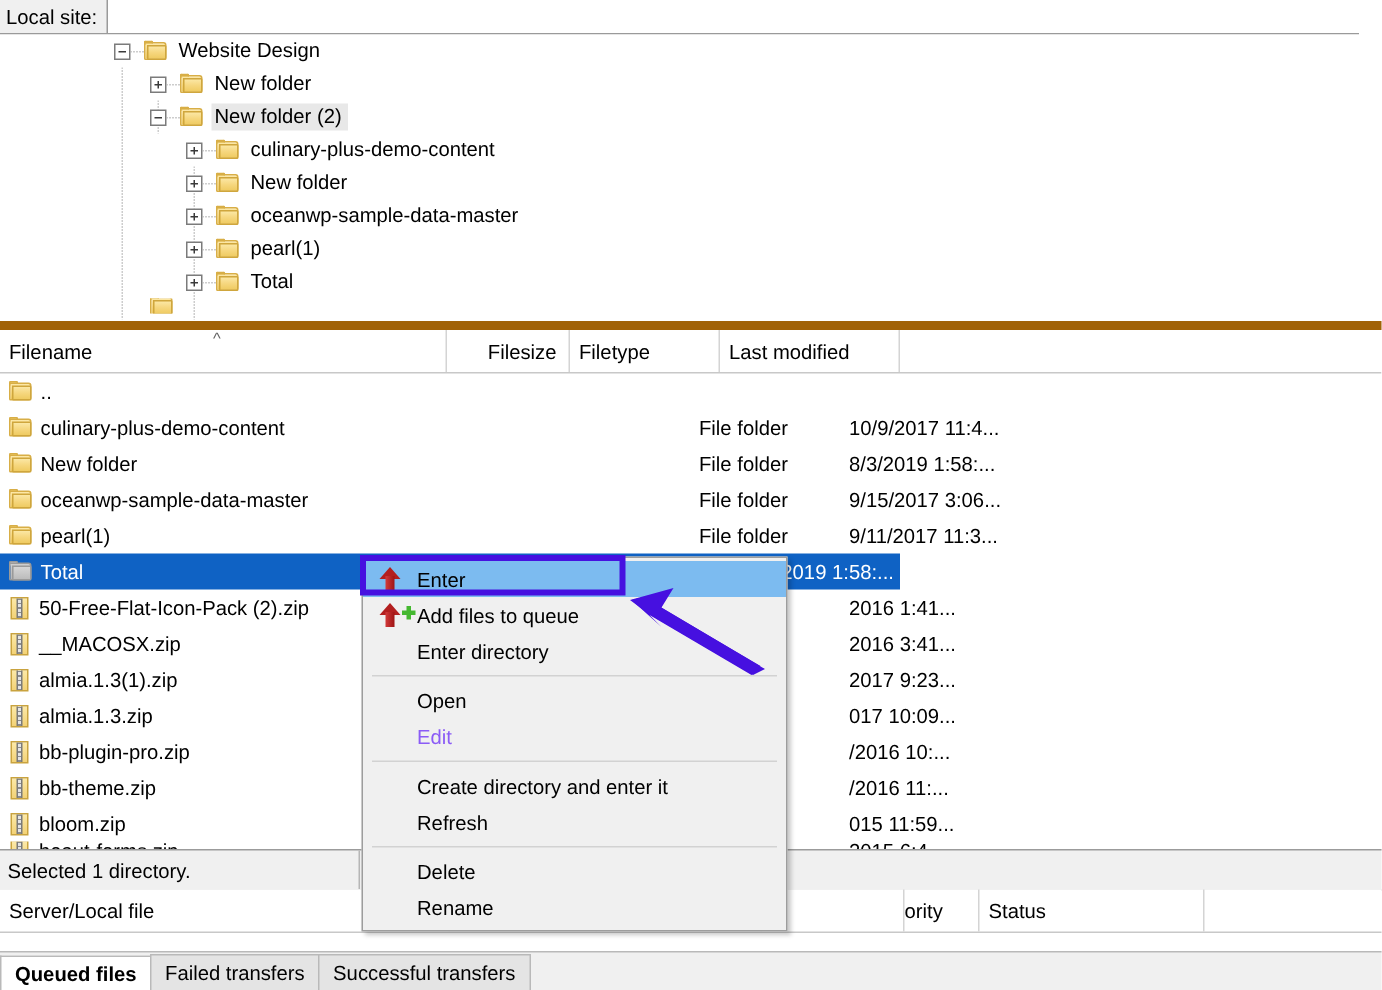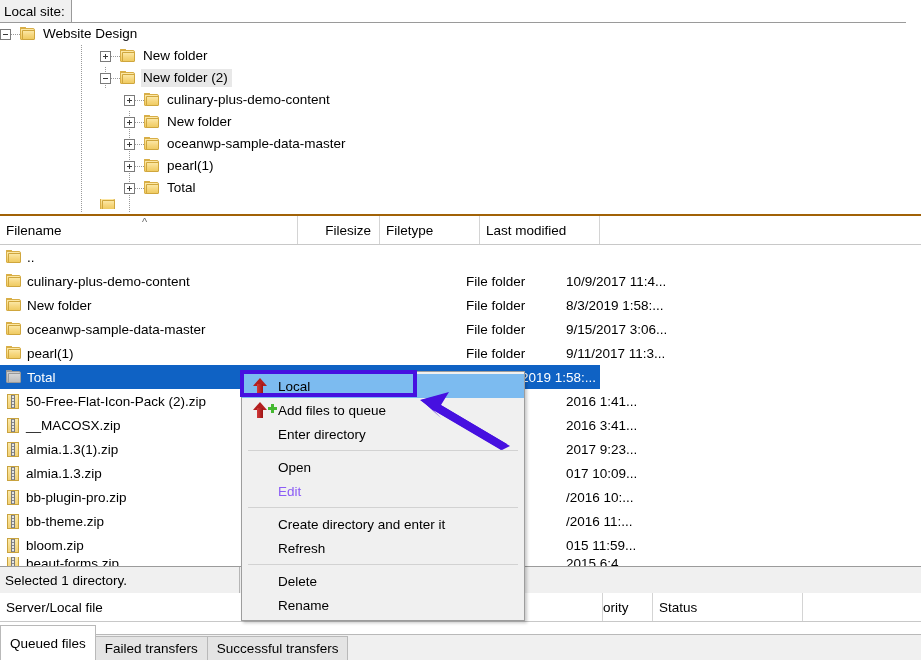--- a/index.html
+++ b/index.html
@@ -168,21 +168,21 @@
   .folder.grey .back { background: linear-gradient(to bottom,#cfcfcf,#b5b5b5); border-color:#9a9a9a;}
   .folder.grey .flap { background:#c4c4c4; border-color:#9a9a9a;}
   .folder.grey .front{ background: linear-gradient(to bottom,#d6d6d6,#bcbcbc); border-color:#9a9a9a;}
 
   
   #filelist-panel {
     position: absolute;
     left: 0; top: 214px;
     width: 921px; height: 352px;
     background: #ffffff;
-    border-top: 2px solid #a16207;
+    border-top: 6px solid #a16207;
     overflow: hidden;
   }
   #filelist-header {
     position: relative;
     height: 28px;
     background: #ffffff;
     border-bottom: 1px solid #c8c8c8;
     display: flex;
     align-items: center;
   }
@@ -282,22 +282,22 @@
     padding: 0 9px;
     box-sizing: border-box;
     background: #e4e4e4;
     border: 1px solid #b9b9b9;
     border-bottom: none;
     margin-right: -1px;
     white-space: nowrap;
   }
   .qtab.active {
     background: #ffffff;
-    font-weight: normal;
-    height: 35px;
+    font-weight: bold;
+    height: 23px;
   }
 
   
   #context-menu {
     position: absolute;
     left: 241px; top: 371px;
     width: 284px;
     background: #f0f0f0;
     border: 1px solid #9d9d9d;
     box-shadow: 2px 2px 3px rgba(0,0,0,0.22);
@@ -380,21 +380,21 @@
 <div id="localsite-bar">
   <div id="localsite-label">Local site:</div>
 </div>
 
 <div id="tree-panel">
 
   <div class="vline" style="left:81px; top:22px; height:168px;"></div>
   <div class="vline" style="left:105px; top:44px; height:22px;"></div>
   <div class="vline" style="left:129px; top:88px; height:110px;"></div>
 
-  <div class="tree-row" style="">
+  <div class="tree-row" style="padding-left:76px;">
     <span class="expander"></span>
     <span class="dots"></span>
     <span class="folder">
         <i class="flap"></i>
         <i class="back"></i>
         <i class="front"></i>
       </span>
     <span class="lbl">Website Design</span>
   </div>
 
@@ -735,21 +735,21 @@
   </div>
 </div>
 
 <div id="context-menu">
 
   <div class="menu-item highlight">
     <span class="uparrow">
         <i class="head"></i>
         <i class="shaft"></i>
       </span>
-    <span>Local</span>
+    <span>Enter</span>
   </div>
 
   <div class="menu-item">
     <span class="uparrow">
         <i class="head"></i>
         <i class="shaft"></i>
         <i class="greenplus"></i>
       </span>
     <span>Add files to queue</span>
   </div>

